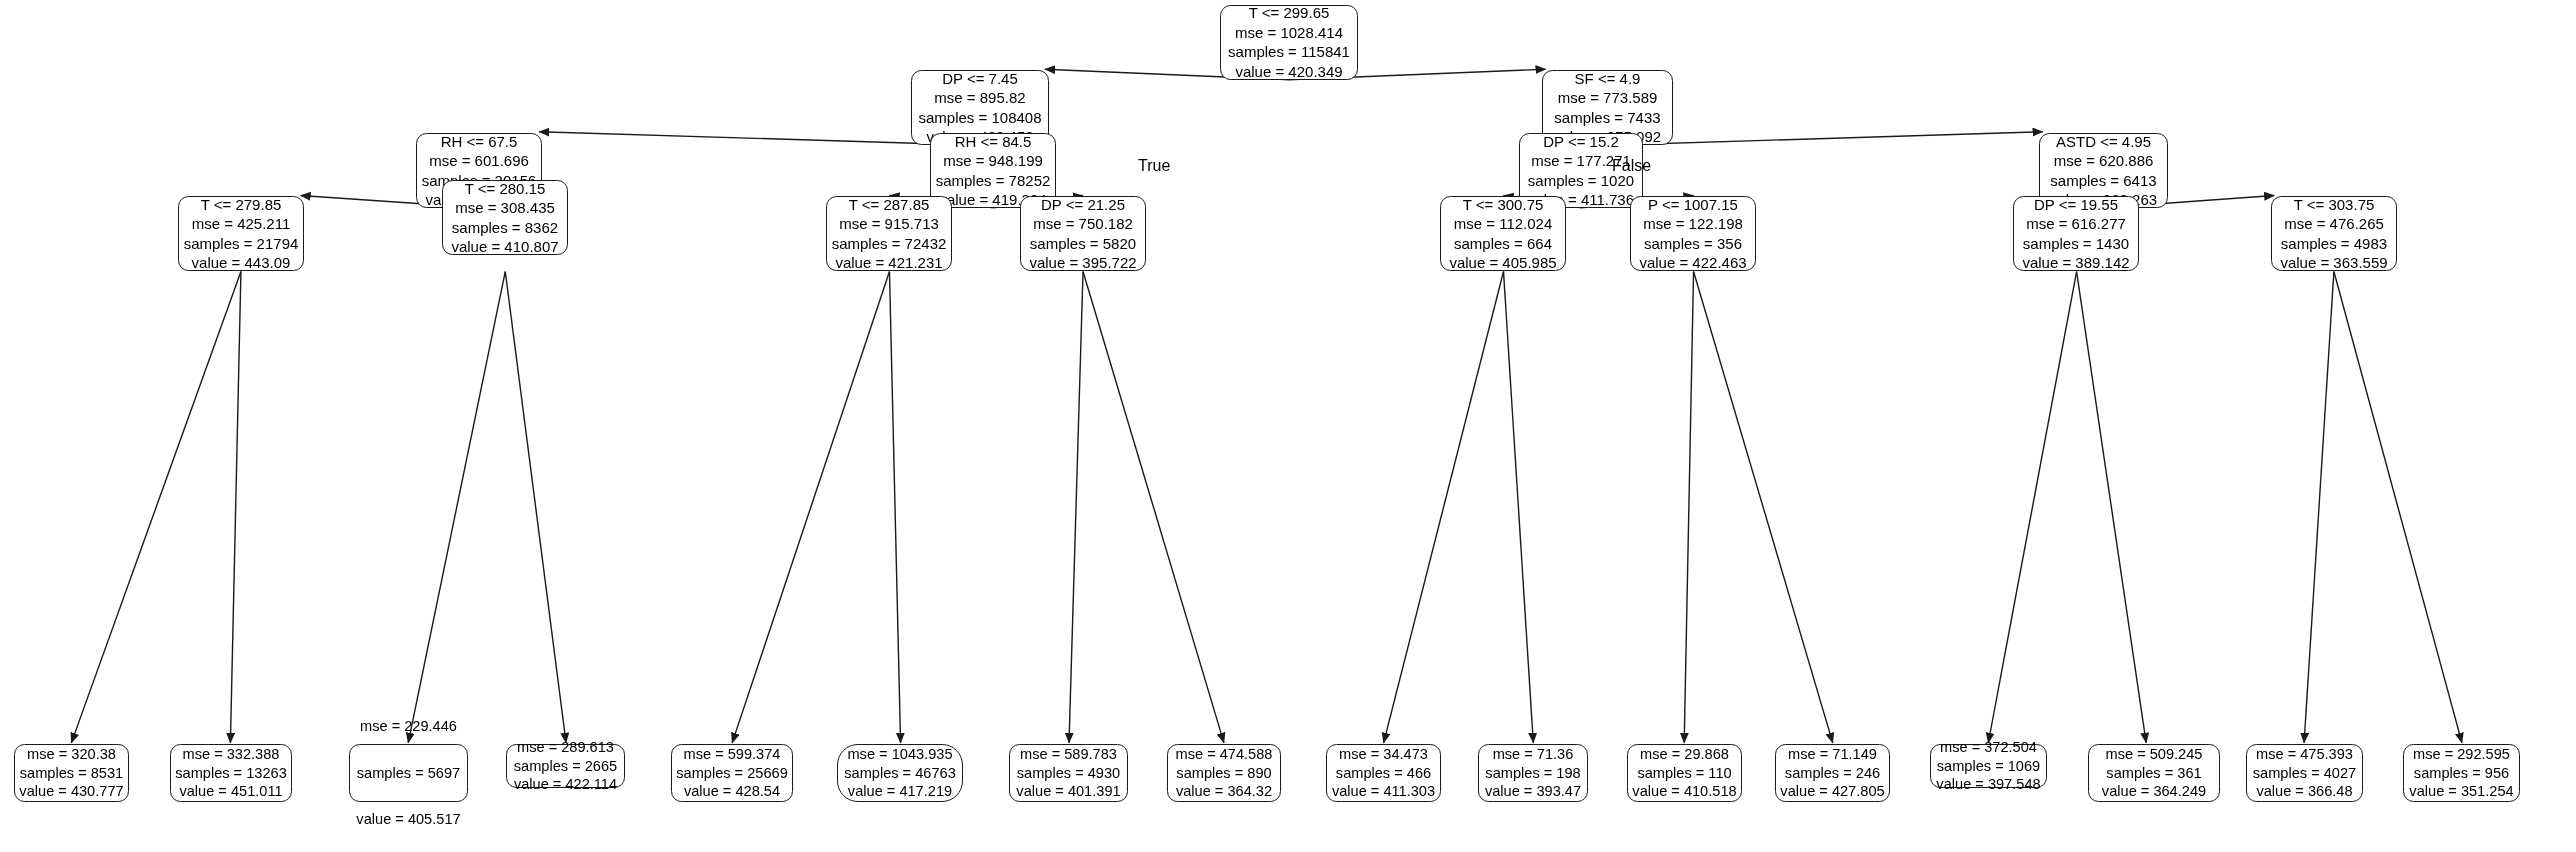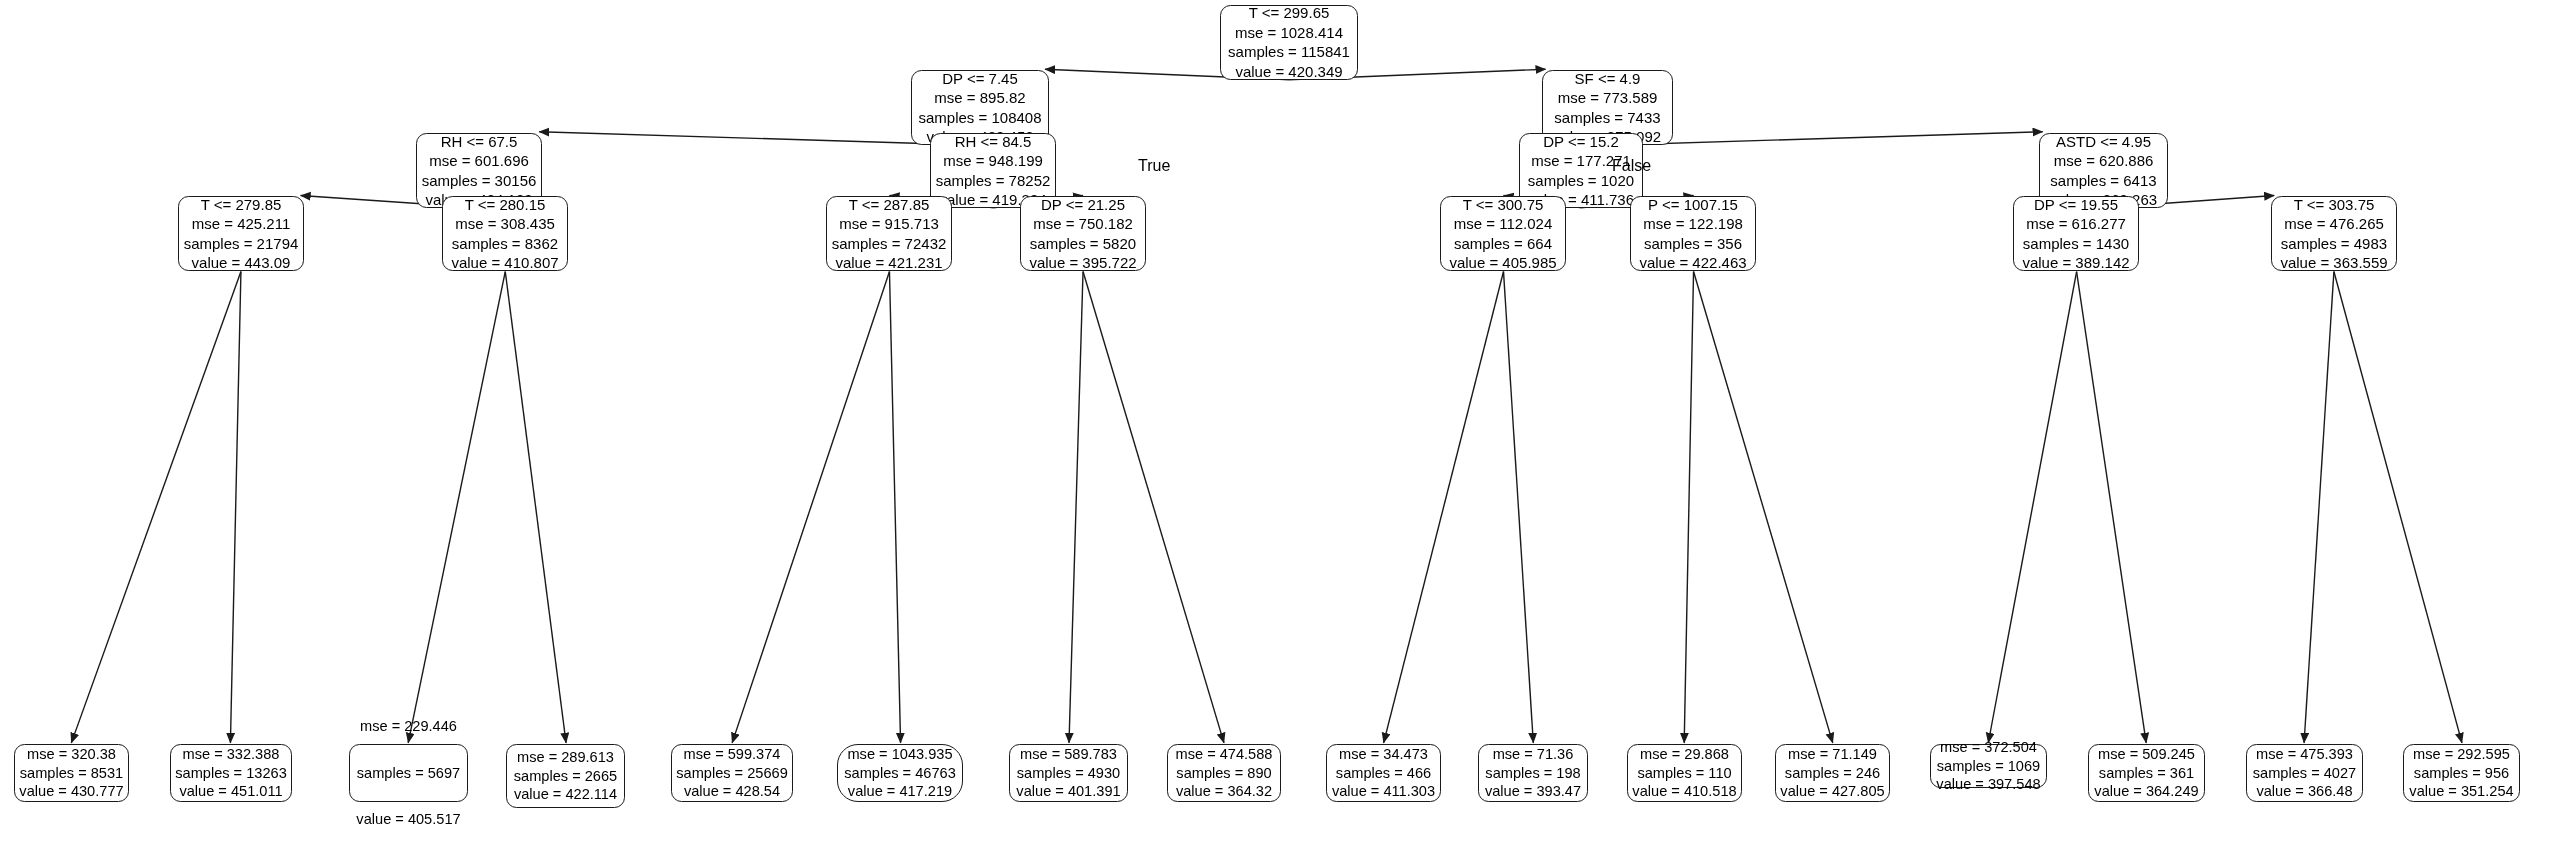--- a/index.html
+++ b/index.html
@@ -141,21 +141,21 @@
         <span class="ln">mse = 620.886</span>
         <span class="ln">samples = 6413</span>
         <span class="ln">value = 369.263</span>
       </div>
       <div class="node internal" style="left: 178px; top: 196px; width: 126px; height: 75px;">
         <span class="ln">T &lt;= 279.85</span>
         <span class="ln">mse = 425.211</span>
         <span class="ln">samples = 21794</span>
         <span class="ln">value = 443.09</span>
       </div>
-      <div class="node internal" style="left: 442px; top: 196px; width: 126px; height: 75px;">
+      <div class="node internal" style="left: 442px; top: 180px; width: 126px; height: 75px;">
         <span class="ln">T &lt;= 280.15</span>
         <span class="ln">mse = 308.435</span>
         <span class="ln">samples = 8362</span>
         <span class="ln">value = 410.807</span>
       </div>
       <div class="node internal" style="left: 826px; top: 196px; width: 126px; height: 75px;">
         <span class="ln">T &lt;= 287.85</span>
         <span class="ln">mse = 915.713</span>
         <span class="ln">samples = 72432</span>
         <span class="ln">value = 421.231</span>
@@ -198,21 +198,21 @@
       <div class="node leaf" style="left: 170px; top: 744px; width: 122px; height: 58px;">
         <span class="ln">mse = 332.388</span>
         <span class="ln">samples = 13263</span>
         <span class="ln">value = 451.011</span>
       </div>
       <div class="node leaf" style="left: 349px; top: 744px; width: 119px; height: 58px; gap: 28px;">
         <span class="ln">mse = 229.446</span>
         <span class="ln">samples = 5697</span>
         <span class="ln">value = 405.517</span>
       </div>
-      <div class="node leaf" style="left: 506px; top: 744px; width: 119px; height: 64px;">
+      <div class="node leaf" style="left: 506px; top: 744px; width: 119px; height: 44px;">
         <span class="ln">mse = 289.613</span>
         <span class="ln">samples = 2665</span>
         <span class="ln">value = 422.114</span>
       </div>
       <div class="node leaf" style="left: 671px; top: 744px; width: 122px; height: 58px;">
         <span class="ln">mse = 599.374</span>
         <span class="ln">samples = 25669</span>
         <span class="ln">value = 428.54</span>
       </div>
       <div class="node leaf" style="left: 837px; top: 744px; width: 126px; height: 58px; border-radius: 21px;">
@@ -248,21 +248,21 @@
       <div class="node leaf" style="left: 1775px; top: 744px; width: 115px; height: 58px;">
         <span class="ln">mse = 71.149</span>
         <span class="ln">samples = 246</span>
         <span class="ln">value = 427.805</span>
       </div>
       <div class="node leaf" style="left: 1930px; top: 744px; width: 117px; height: 44px;">
         <span class="ln">mse = 372.504</span>
         <span class="ln">samples = 1069</span>
         <span class="ln">value = 397.548</span>
       </div>
-      <div class="node leaf" style="left: 2088px; top: 744px; width: 117px; height: 58px;">
+      <div class="node leaf" style="left: 2088px; top: 744px; width: 132px; height: 58px;">
         <span class="ln">mse = 509.245</span>
         <span class="ln">samples = 361</span>
         <span class="ln">value = 364.249</span>
       </div>
       <div class="node leaf" style="left: 2246px; top: 744px; width: 117px; height: 58px;">
         <span class="ln">mse = 475.393</span>
         <span class="ln">samples = 4027</span>
         <span class="ln">value = 366.48</span>
       </div>
       <div class="node leaf" style="left: 2403px; top: 744px; width: 117px; height: 58px;">

